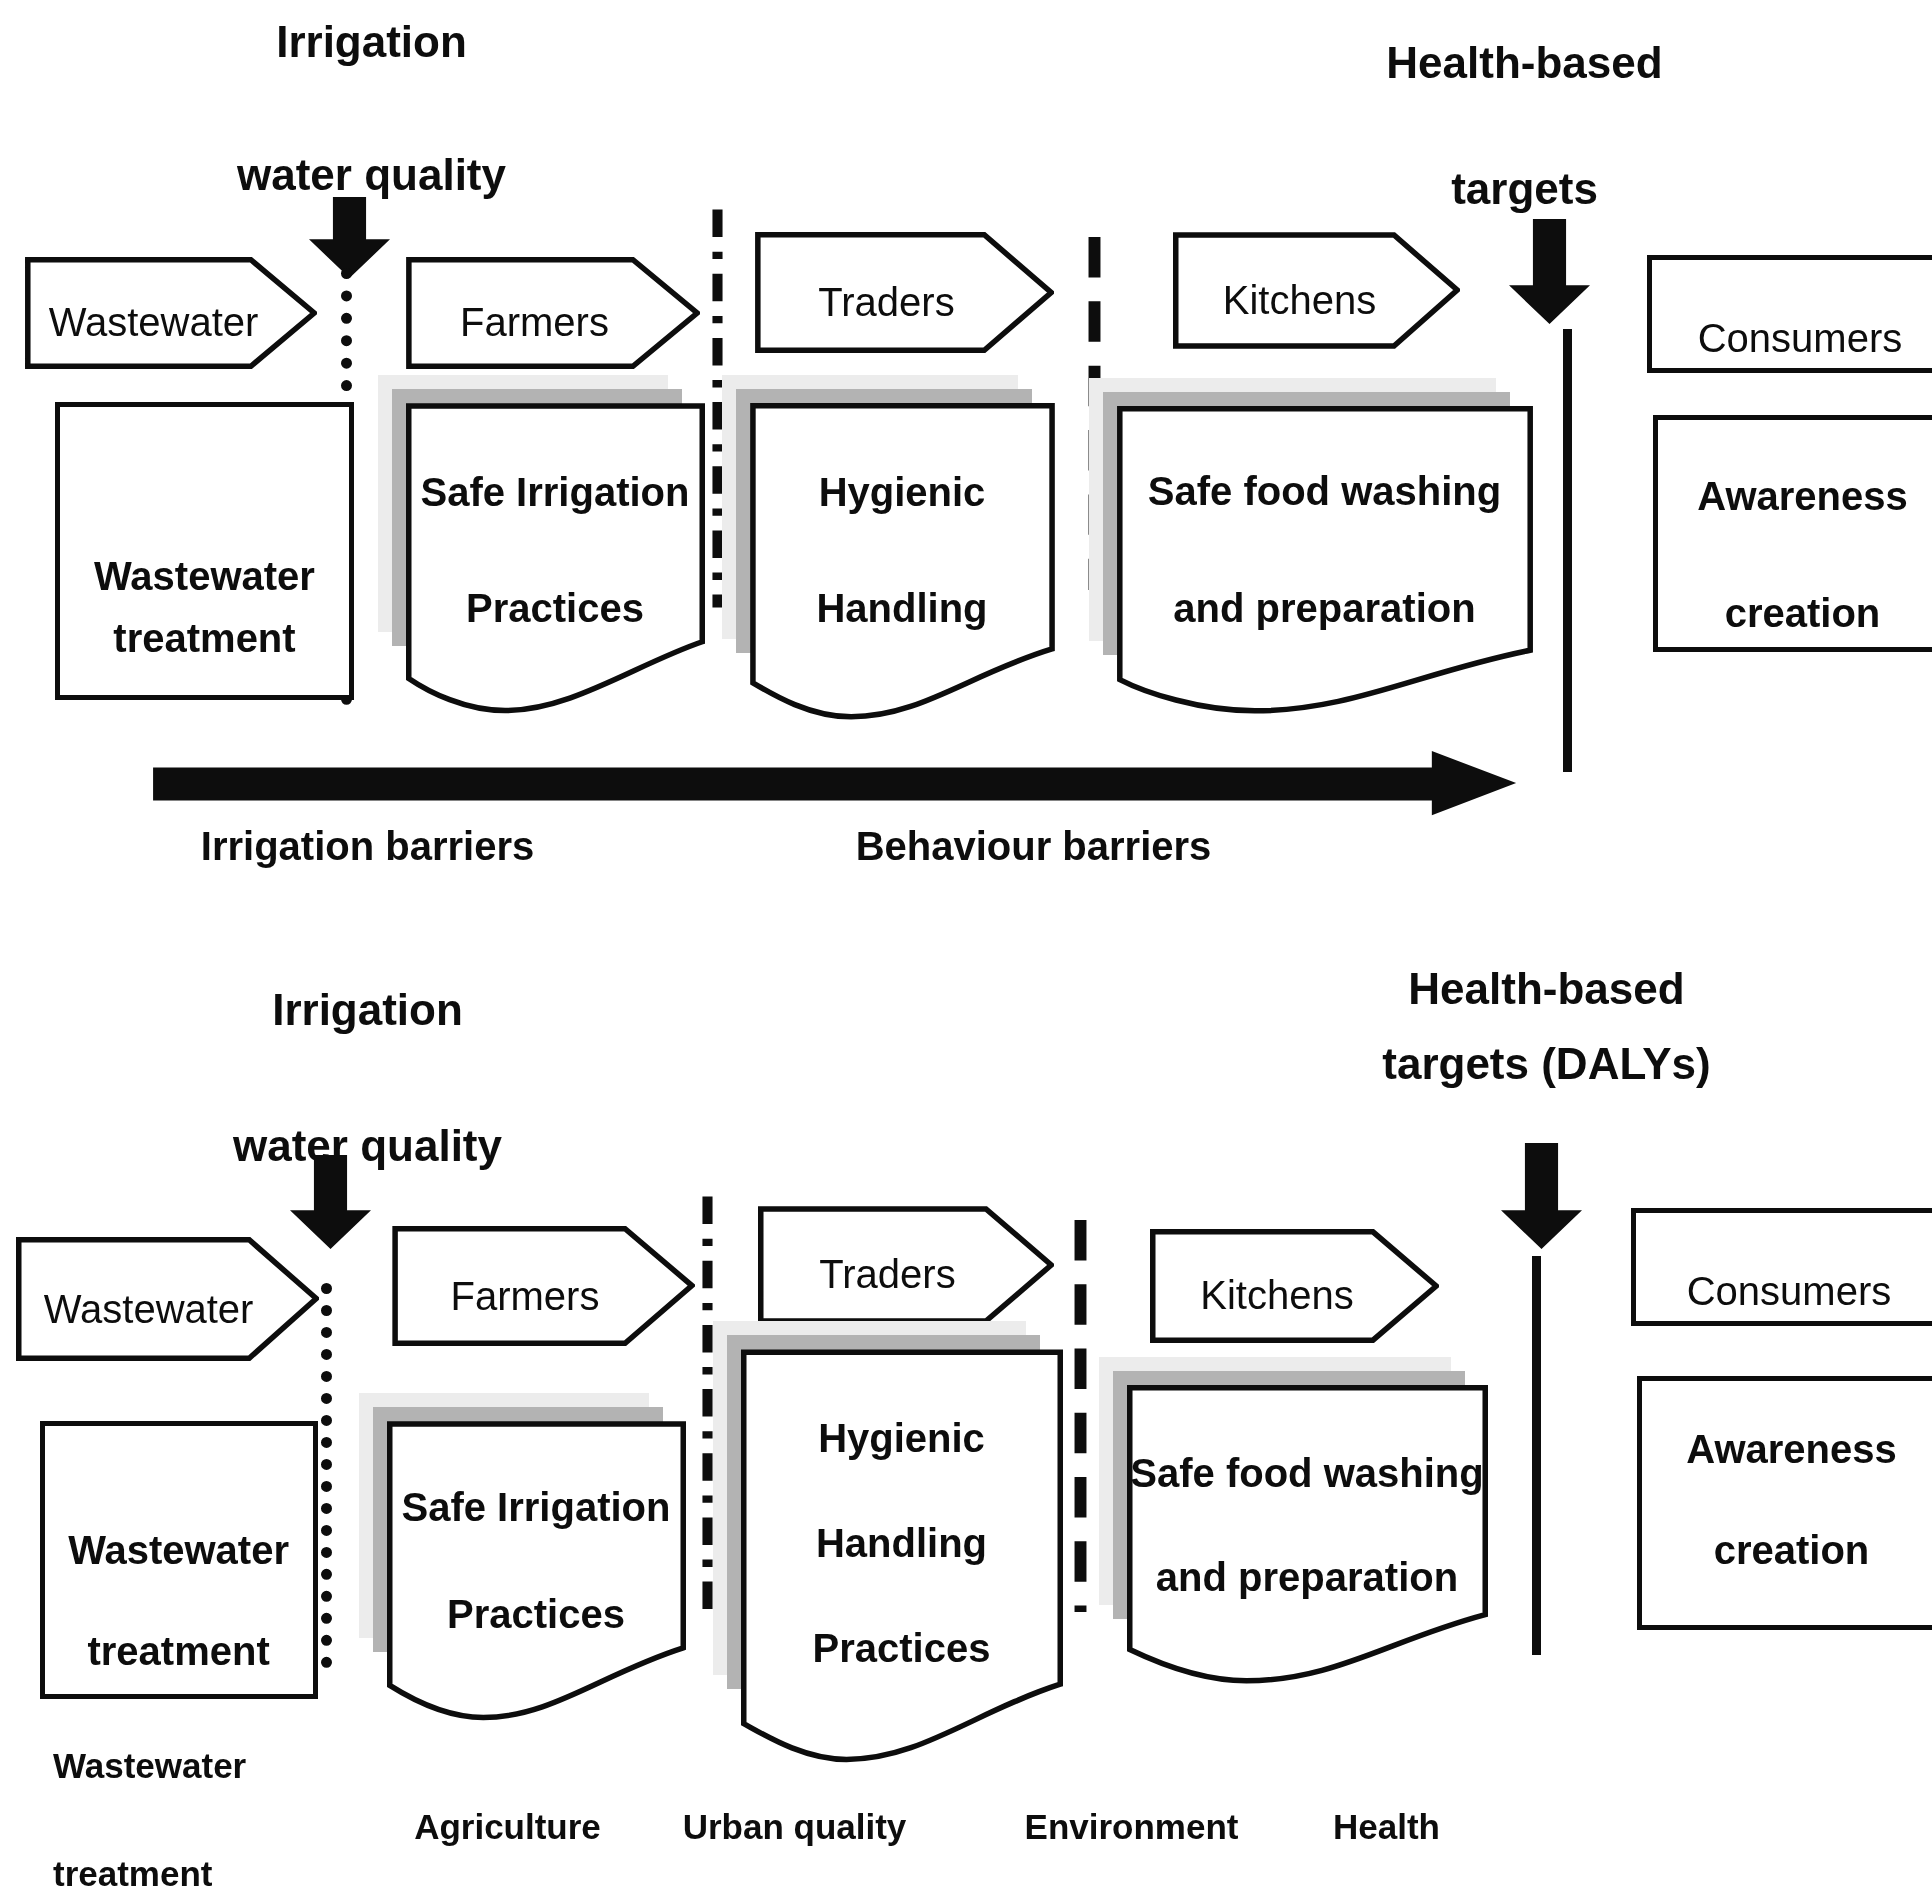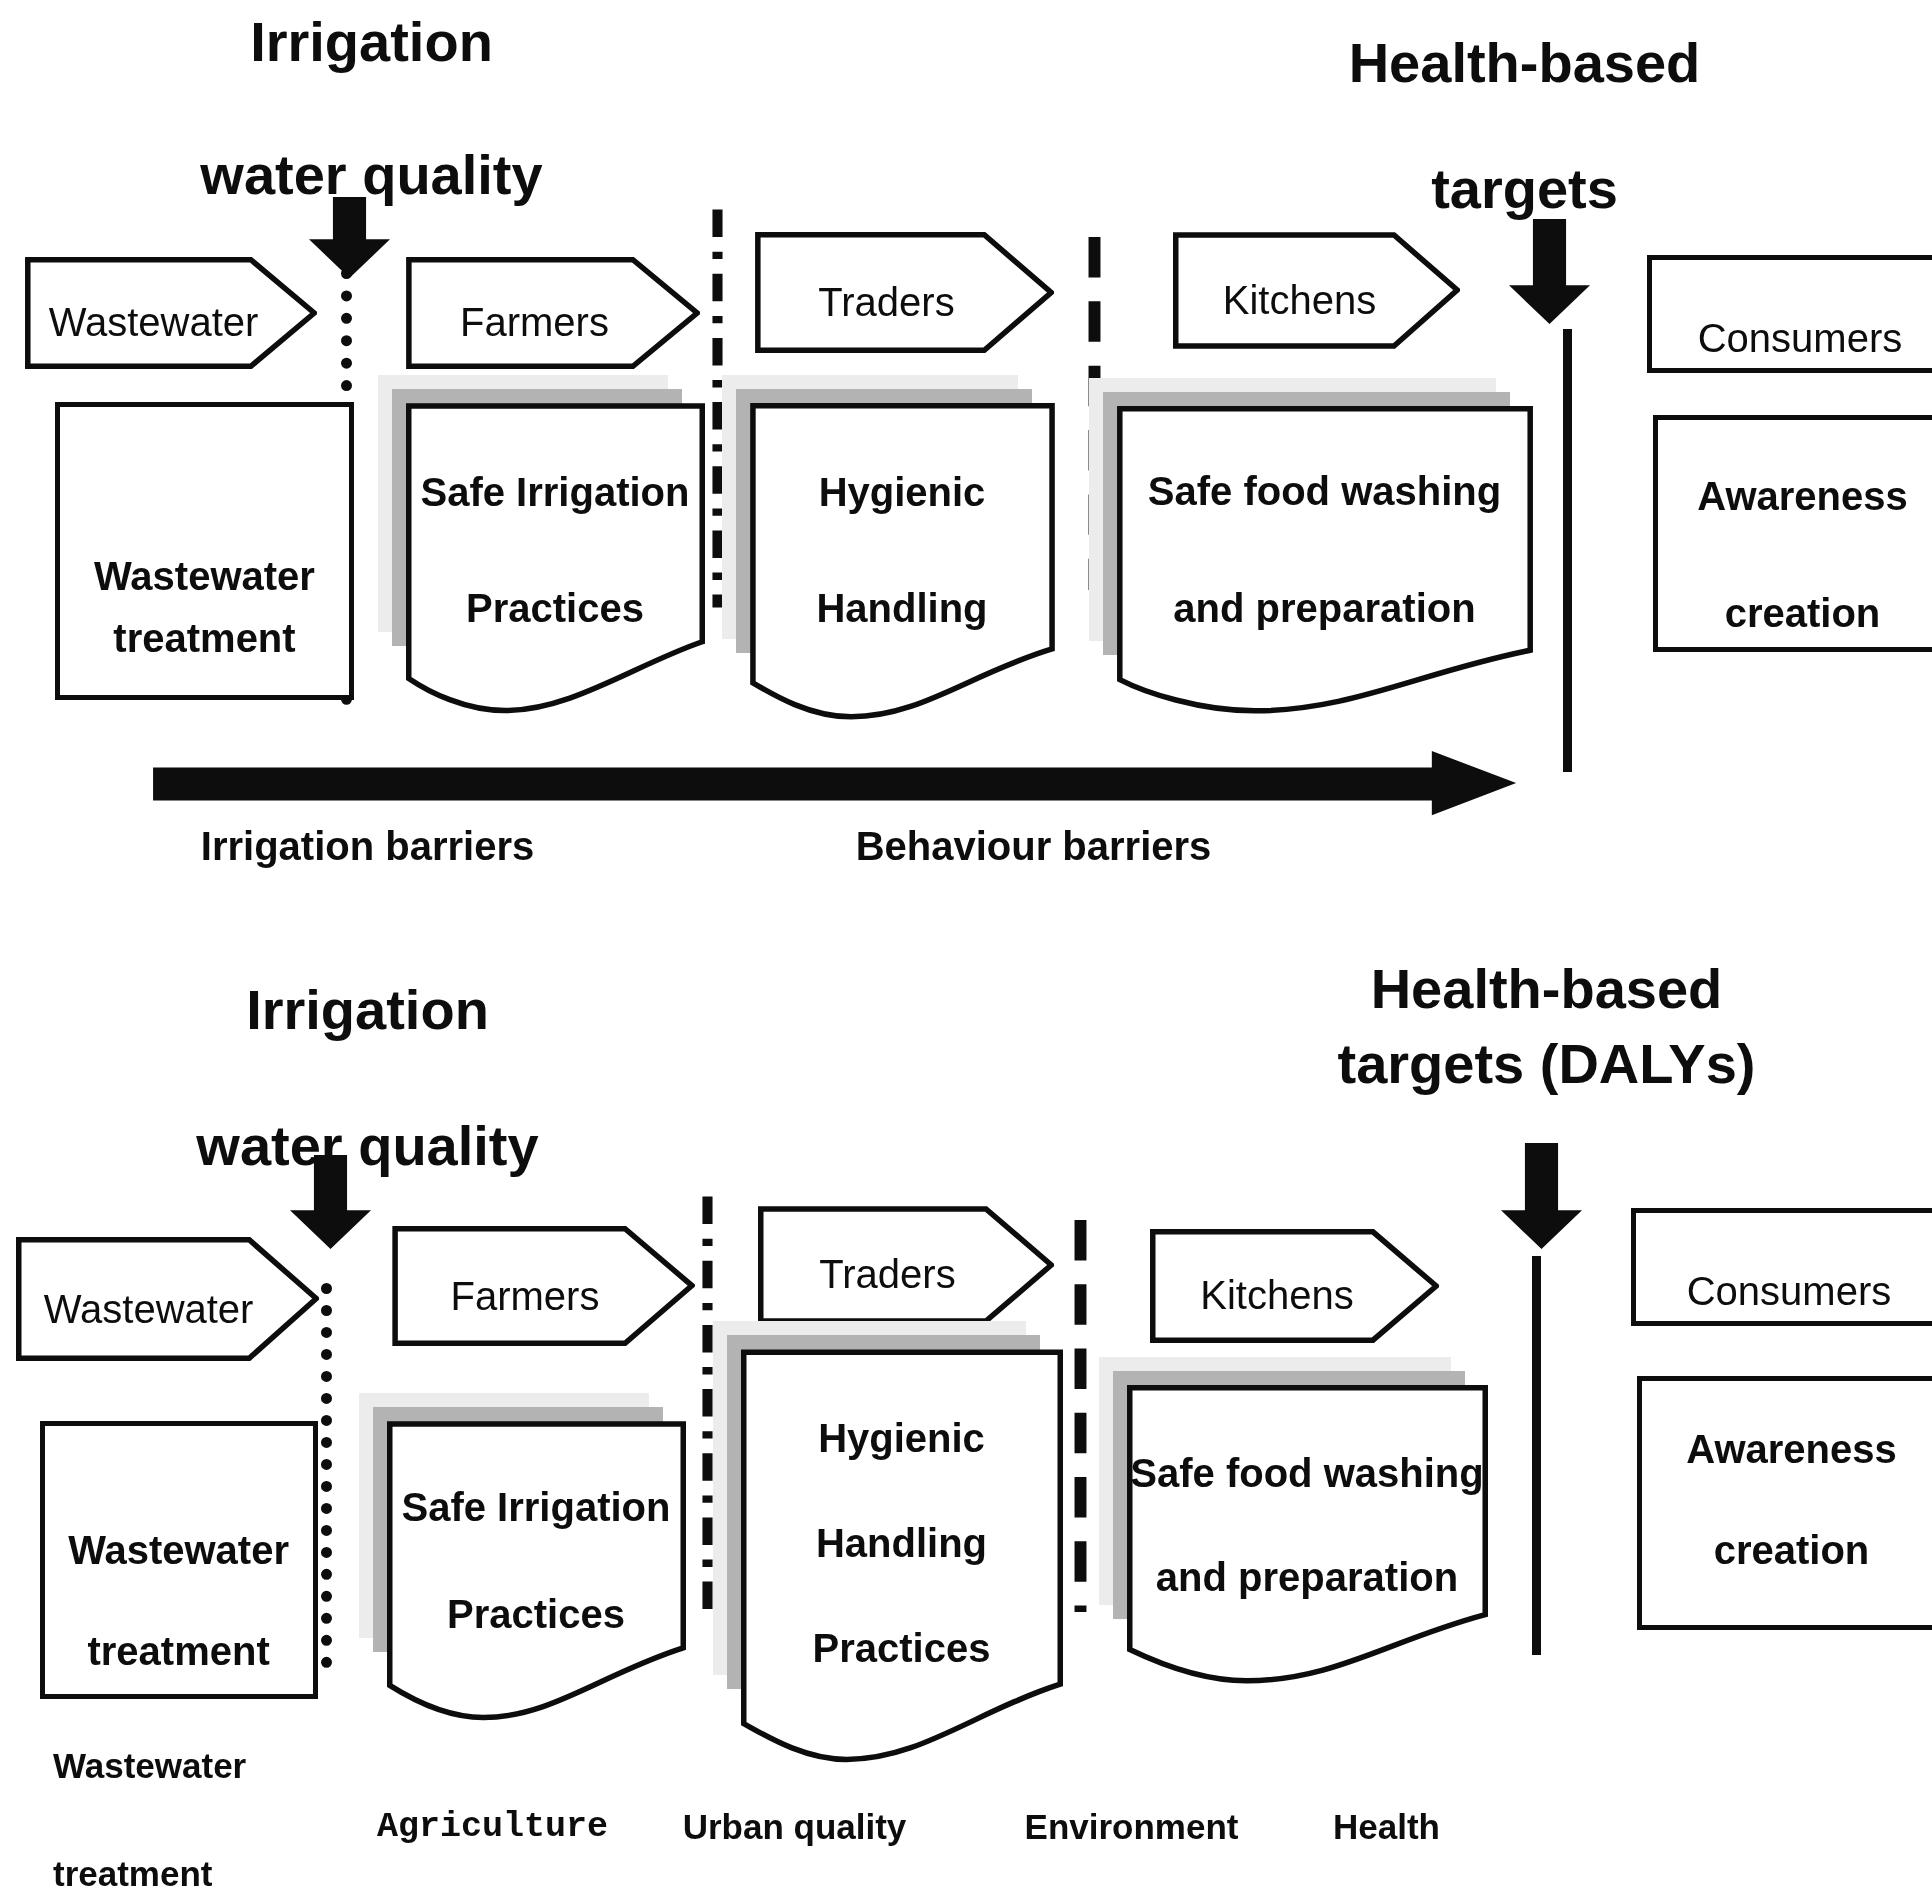--- a/index.html
+++ b/index.html
@@ -1,21 +1,21 @@
 <!DOCTYPE html>
 <html style="font-size:14.7px"><head>
 <meta charset="utf-8">
 <style>
   html,body{margin:0;padding:0;background:#ffffff;}
   #canvas{
     position:relative;width:1932px;height:1904px;background:#ffffff;overflow:hidden;
     font-family:"Liberation Sans","DejaVu Sans",sans-serif;color:#0d0d0d;
   }
   .abs{position:absolute;}
-  .title{font-size:56px;font-weight:bold;text-align:center;height:48px;line-height:48px;white-space:nowrap;}
+  .title{font-size:44px;font-weight:bold;text-align:center;height:48px;line-height:48px;white-space:nowrap;}
   .lbl{font-size:40px;font-weight:bold;text-align:center;height:46px;line-height:46px;white-space:nowrap;}
   .seclbl{font-size:35px;font-weight:bold;height:40px;line-height:40px;text-align:center;white-space:nowrap;}
   .seclbl.left{text-align:left;}
   .box{border:5.5px solid #0d0d0d;background:#ffffff;box-sizing:border-box;margin-left:24px;}
   .nodeline{position:absolute;left:0;width:100%;text-align:center;font-size:40px;height:44px;line-height:44px;white-space:nowrap;font-weight:bold;}
   .ptext{position:absolute;left:0;top:58%;transform:translateY(-50%);text-align:center;font-size:40px;white-space:nowrap;}
   .ctext{position:absolute;left:0;top:72%;transform:translateY(-50%);width:100%;text-align:center;font-size:40px;white-space:nowrap;}
   .sh1{position:absolute;background:#ececec;}
   .sh2{position:absolute;background:#b3b3b3;}
   .dotted{width:0;border-left:11px dotted #0d0d0d;}
@@ -216,20 +216,20 @@
       <div class="nodeline" style="left:27.5px;width:361px;top:198px;">and preparation</div>
     </div>
 
     <div class="abs box" style="left:1613px;top:1376px;width:309px;height:254px;">
       <div class="nodeline" style="top:46px;">Awareness</div>
       <div class="nodeline" style="top:147px;">creation</div>
     </div>
 
     <div class="abs seclbl left" style="left:53px;top:1746px;width:367px;">Wastewater</div>
     <div class="abs seclbl left" style="left:53px;top:1854px;width:367px;">treatment</div>
-    <div class="abs seclbl" style="left:309px;top:1807px;width:367px;font-family:Liberation Mono, monospace;">Agriculture</div>
+    <div class="abs seclbl" style="left:324px;top:1807px;width:367px;">Agriculture</div>
     <div class="abs seclbl" style="left:611px;top:1807px;width:367px;">Urban quality</div>
     <div class="abs seclbl" style="left:948px;top:1807px;width:367px;">Environment</div>
     <div class="abs seclbl" style="left:1203px;top:1807px;width:367px;">Health</div>
   </div>
 
 </div>
 
 
 </body></html>

